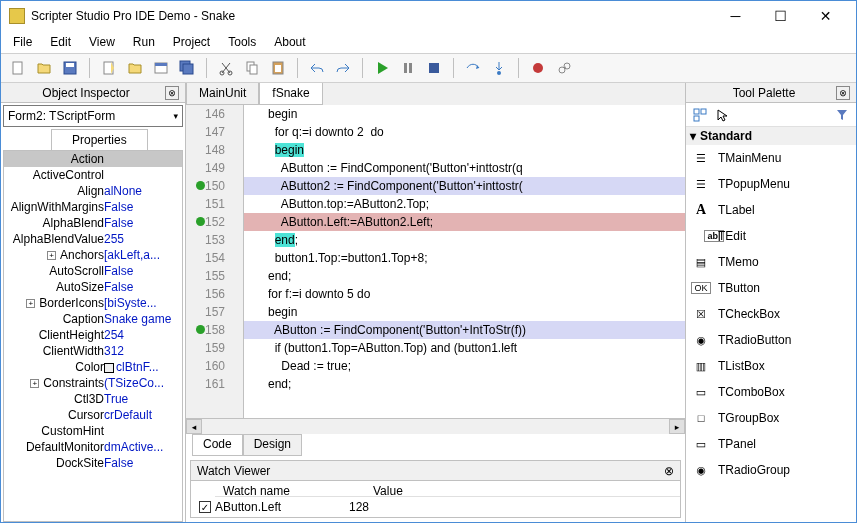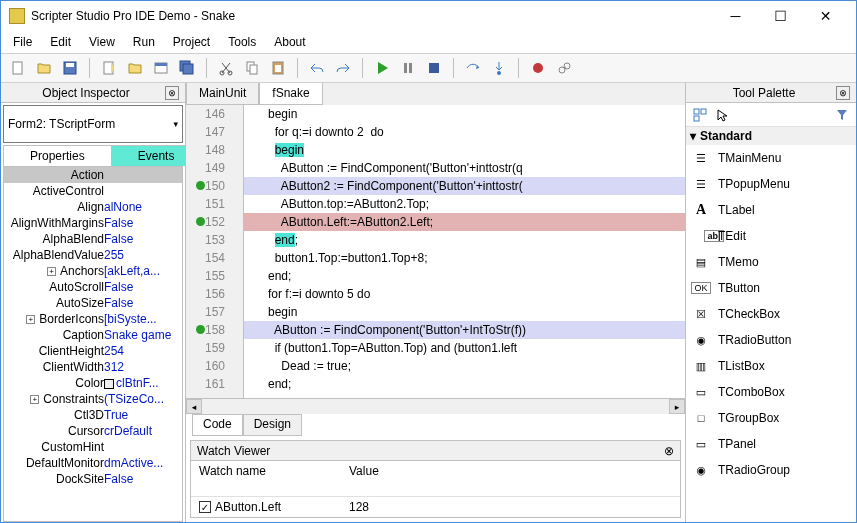--- a/index.html
+++ b/index.html
@@ -13,24 +13,24 @@
 .menubar span{padding:3px 8px;}
 .toolbar{height:30px;border-top:1px solid #d0d0d0;border-bottom:1px solid #d0d0d0;display:flex;align-items:center;padding:0 6px;gap:4px;background:#f7f7f7;}
 .tbtn{width:22px;height:22px;display:flex;align-items:center;justify-content:center;border:1px solid transparent;}
 .tbtn svg{width:16px;height:16px;}
 .tsep{width:1px;height:20px;background:#c0c0c0;margin:0 4px;}
 .workspace{display:flex;height:calc(100% - 82px);}
 .leftpanel{width:185px;border-right:1px solid #c0c0c0;display:flex;flex-direction:column;}
 .panelhdr{height:20px;background:#f0f0f0;border-bottom:1px solid #c0c0c0;display:flex;align-items:center;padding:0 6px;text-align:center;}
 .panelhdr .label{flex:1;}
 .panelhdr .pin{width:14px;height:14px;border:1px solid #888;font-size:9px;display:flex;align-items:center;justify-content:center;}
-.combo{height:38px;border:1px solid #7a7a7a;margin:2px;display:flex;align-items:center;padding:0 4px;background:#fff;}
+.combo{height:22px;border:1px solid #7a7a7a;margin:2px;display:flex;align-items:center;padding:0 4px;background:#fff;}
 .combo .arrow{margin-left:auto;font-size:9px;}
 .tabs{display:flex;height:22px;border-bottom:1px solid #c0c0c0;margin:0 2px;}
-.tab{padding:3px 26px;border:1px solid #c0c0c0;border-bottom:none;background:#fff;margin-right:-1px;}
+.tab{padding:3px 20px;border:1px solid #c0c0c0;border-bottom:none;background:#fff;margin-right:-1px;margin-left:48px;}
 .tab.inactive{background:#5eead4;}
 .propgrid{flex:1;overflow-y:auto;margin:0 2px;border:1px solid #c0c0c0;border-top:none;position:relative;}
 .propgrid::-webkit-scrollbar{width:16px;}
 .propgrid::-webkit-scrollbar-track{background:#f0f0f0;}
 .propgrid::-webkit-scrollbar-thumb{background:#c0c0c0;}
 .proprows{}
 .proprow{display:flex;height:16px;align-items:center;}
 .proprow:first-child{background:#c7c7c7;}
 .pname{width:100px;padding-left:4px;white-space:nowrap;overflow:hidden;display:flex;align-items:center;gap:2px;justify-content:flex-end;}
 .pexp{width:9px;height:9px;border:1px solid #888;font-size:8px;line-height:7px;text-align:center;display:inline-block;margin-right:2px;}
@@ -50,21 +50,21 @@
 .bp{position:absolute;left:2px;width:9px;height:9px;background:#2aa02a;border-radius:50%;}
 .hscroll{height:16px;background:#f0f0f0;border-top:1px solid #c0c0c0;display:flex;}
 .hs-arrow{width:16px;background:#e0e0e0;border:1px solid #c0c0c0;display:flex;align-items:center;justify-content:center;font-size:9px;}
 .hs-track{flex:1;}
 .bottomtabs{height:22px;display:flex;padding-left:6px;}
 .btab{padding:2px 10px;border:1px solid #c0c0c0;background:#fff;}
 .btab.inactive{background:#f0f0f0;}
 .watchpanel{border-top:1px solid #c0c0c0;margin:4px;border:1px solid #c0c0c0;}
 .watchhdr{height:20px;background:#f0f0f0;display:flex;align-items:center;padding:0 6px;border-bottom:1px solid #c0c0c0;}
 .watchhdr .label{flex:1;}
-.watchcols{display:flex;height:36px;border-bottom:1px solid #e0e0e0;}
+.watchcols{display:flex;height:16px;border-bottom:1px solid #e0e0e0;margin-left:24px;}
 .watchcols div{padding:3px 8px;}
 .watchcols div:first-child{width:150px;}
 .watchrow{display:flex;height:20px;align-items:center;}
 .watchrow .wn{width:150px;padding-left:8px;display:flex;align-items:center;gap:4px;}
 .watchrow .wv{padding-left:8px;}
 .chk{width:12px;height:12px;border:1px solid #333;display:inline-flex;align-items:center;justify-content:center;font-size:10px;}
 .rightpanel{width:170px;display:flex;flex-direction:column;}
 .paltools{height:24px;display:flex;align-items:center;padding:0 4px;gap:2px;border-bottom:1px solid #e0e0e0;}
 .paltools .pt{width:20px;height:20px;display:flex;align-items:center;justify-content:center;}
 .palcat{height:18px;background:#f0f0f0;display:flex;align-items:center;padding:0 4px;font-weight:bold;}

